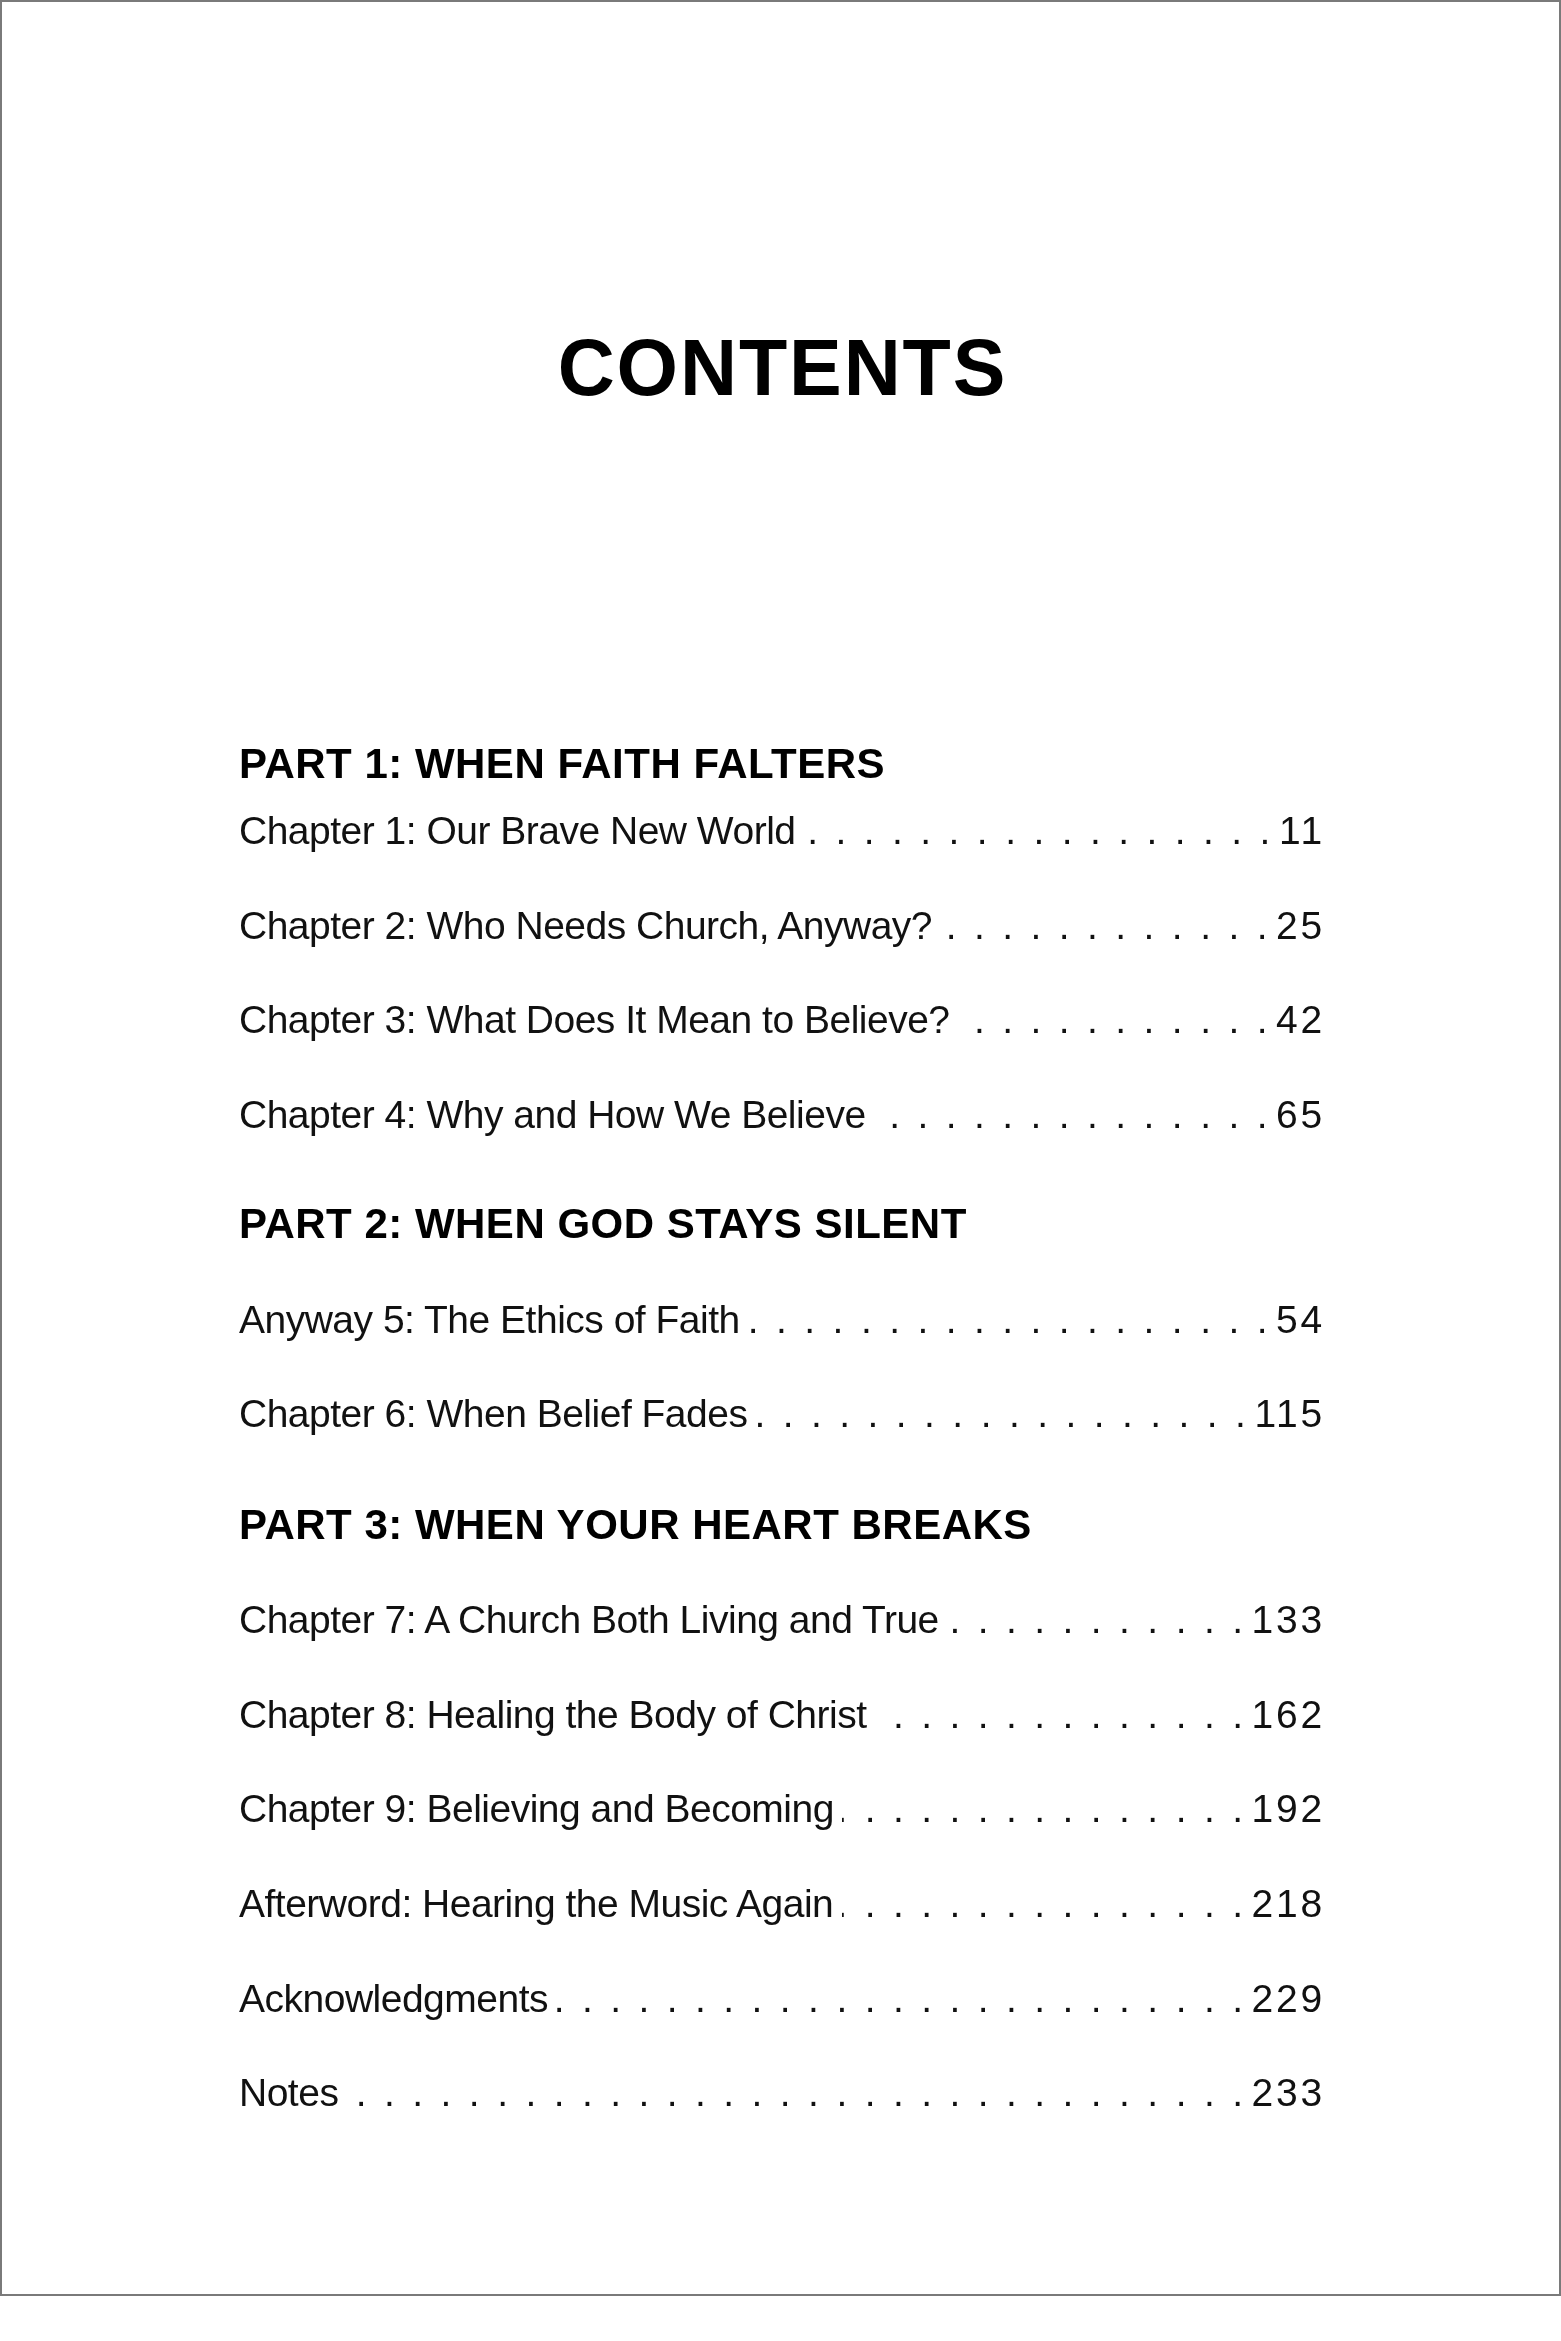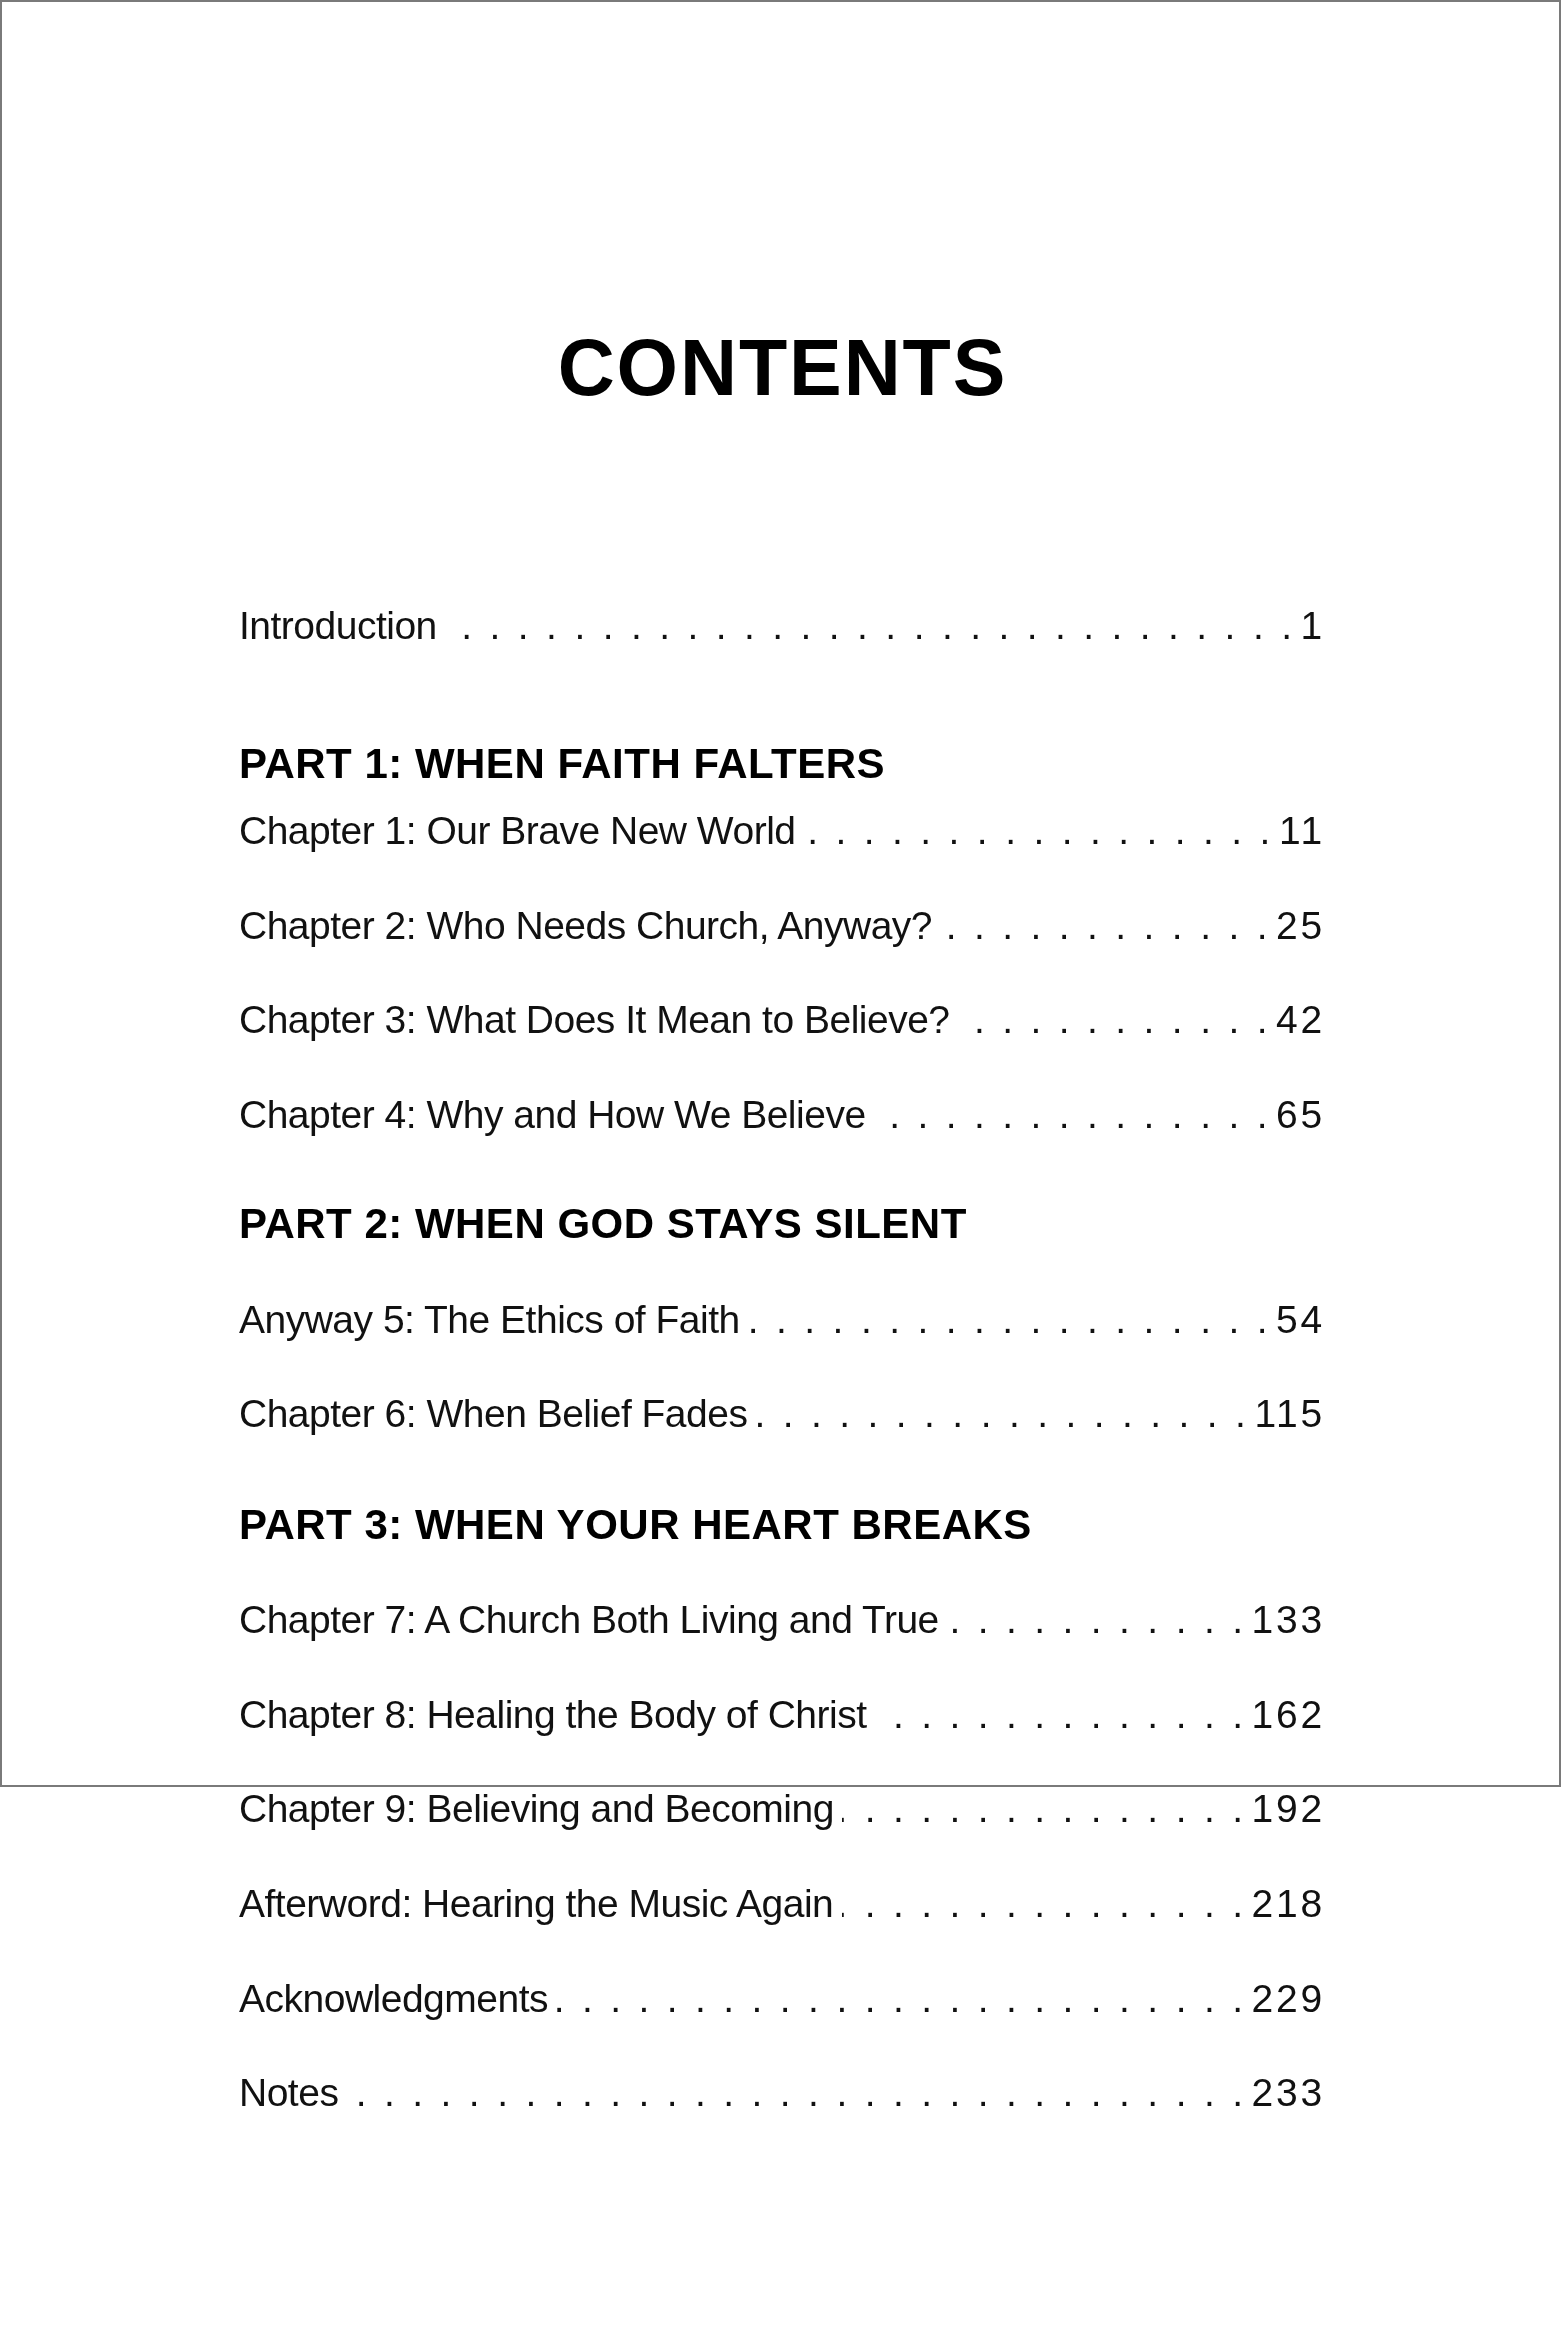--- a/index.html
+++ b/index.html
@@ -1,19 +1,19 @@
 <!DOCTYPE html>
 <html style="font-size:7.6px"><head>
 <meta charset="utf-8">
 <style>
   html, body { margin: 0; padding: 0; background: #ffffff; }
   body { width: 1561px; height: 2342px; position: relative; overflow: hidden; }
   .page {
     position: absolute; left: 0; top: 0;
-    width: 1561px; height: 1787px;
+    width: 1561px; height: 2296px;
     box-sizing: border-box;
     border: 2.8px solid #7a7a7a;
     background: #ffffff;
   }
   .title {
     position: absolute; left: 0; top: 326px; width: 1561px;
     text-align: center;
     font-family: "Liberation Sans", sans-serif;
     font-weight: bold;
     font-size: 79px;
@@ -46,25 +46,20 @@
     font-size: 42px; font-weight: bold; height: 52px; line-height: 52px;
     letter-spacing: 0.5px; color: #000;
   }
 </style>
 </head>
 <body>
 
 <div class="page">
   <div class="title">CONTENTS</div>
 
-  <div class="row entry" style="top:598px">
-    <span class="label">Introduction</span>
-    <span class="leader"></span>
-    <span class="page-num">1</span>
-  </div>
 
   <div class="row part" style="top:736px">PART 1: WHEN FAITH FALTERS</div>
 
   <div class="row entry" style="top:803px">
     <span class="label">Chapter 1: Our Brave New World</span>
     <span class="leader"></span>
     <span class="page-num">11</span>
   </div>
 
   <div class="row entry" style="top:898px">

